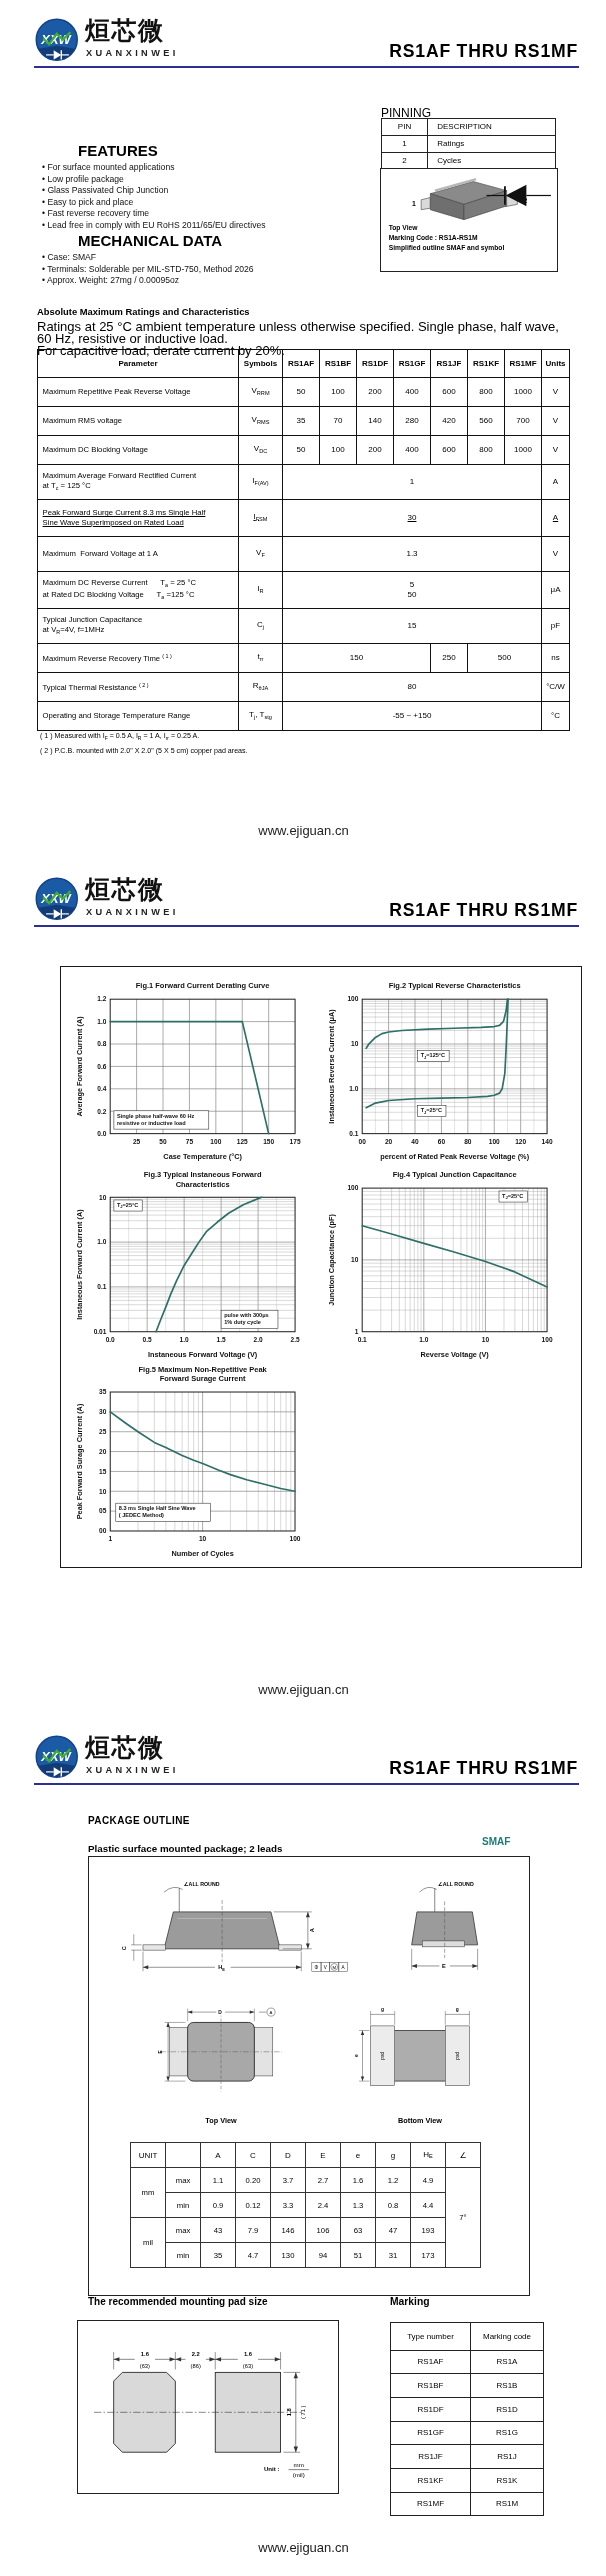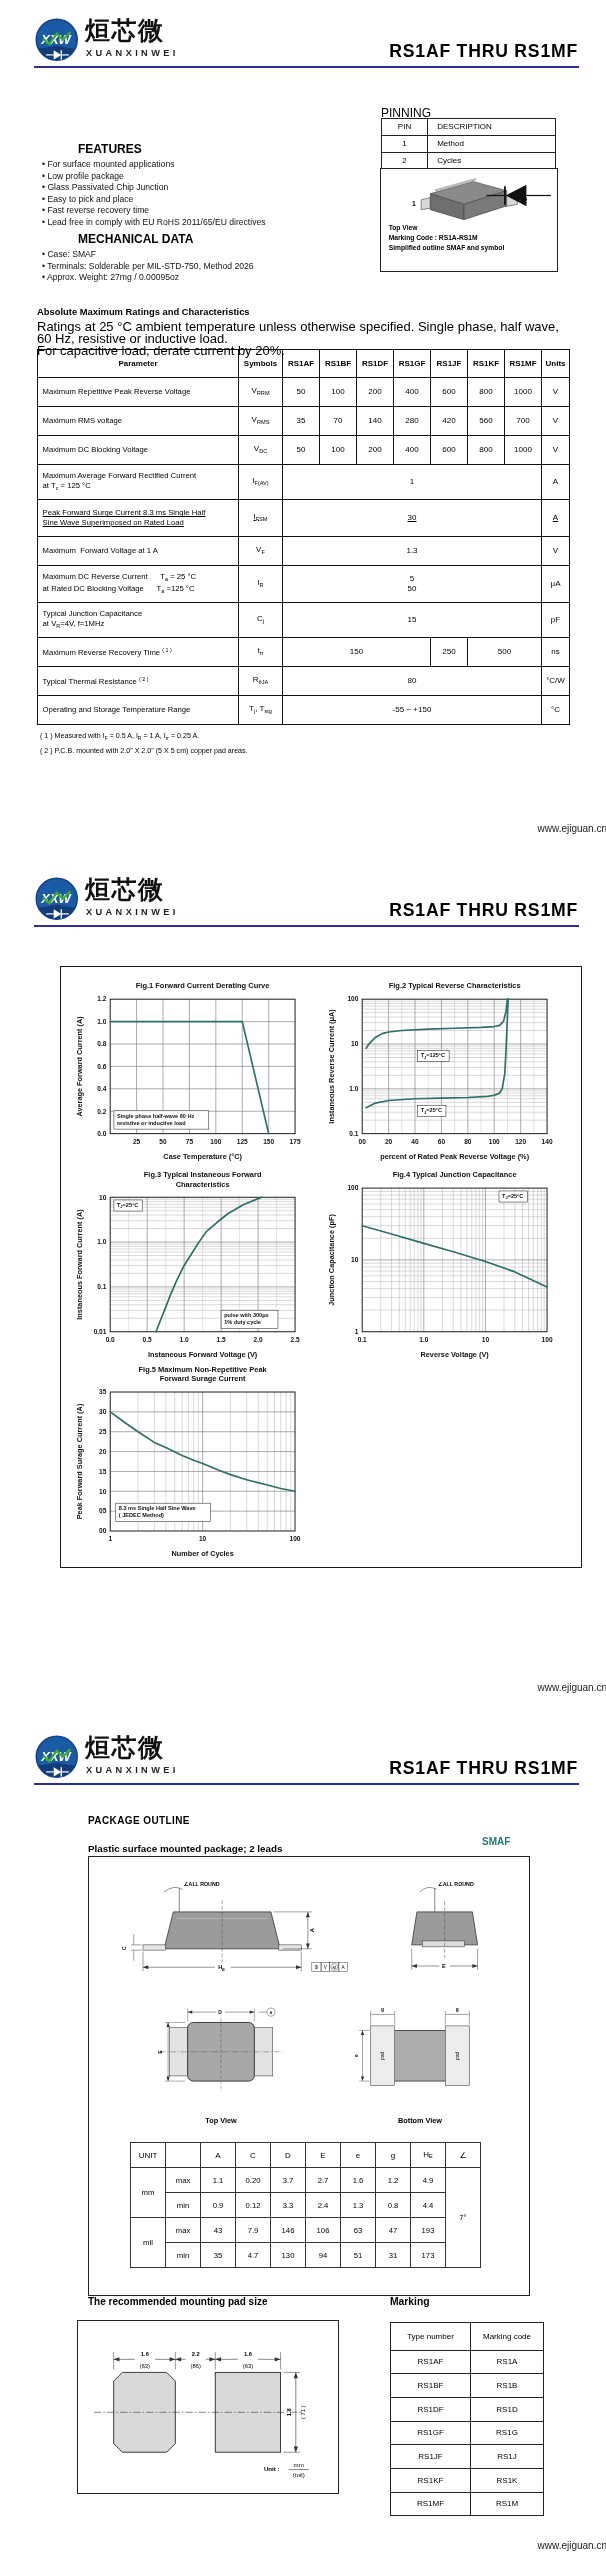--- a/index.html
+++ b/index.html
@@ -6,26 +6,26 @@
   body{width:607px;font-family:"Liberation Sans",sans-serif;color:#000;}
   .doc{position:relative;width:607px;height:2576px;background:#fff;overflow:hidden;}
   .page{position:absolute;left:0;width:607px;height:859px;background:#fff;}
   
   .logo{position:absolute;left:34px;top:13.8px;width:191px;height:57px;}
   .logo svg{position:absolute;left:0;top:1.5px;}
   .logo-cn{position:absolute;left:51px;top:0px;font-size:25px;font-weight:700;letter-spacing:1.5px;color:#111;}
   .logo-en{position:absolute;left:52px;top:34px;font-size:9.2px;font-weight:700;letter-spacing:3.4px;color:#222;}
   .h-title{position:absolute;right:29px;top:41px;font-size:17.6px;font-weight:700;letter-spacing:0.8px;}
   .h-rule{position:absolute;left:34px;right:27.6px;top:66px;height:2.3px;background:#2d2f92;}
-  .footer{position:absolute;left:0;width:100%;top:823px;text-align:right;font-size:10px;color:#222;}
+  .footer{position:absolute;left:0;width:100%;top:823px;text-align:center;font-size:13px;color:#222;}
   
   .intro{position:absolute;left:42px;top:77px;font-size:10px;font-weight:700;line-height:15px;}
   .features{position:absolute;left:42px;top:142px;width:276px;}
   .mech{position:absolute;left:42px;top:232px;width:306px;}
-  .blk-h{font-size:12px;font-weight:700;margin-bottom:3.1px;padding-left:36px;}
+  .blk-h{font-size:15px;font-weight:700;margin-bottom:3.1px;padding-left:36px;}
   .blist div{font-size:8.6px;line-height:11.5px;color:#111;}
   .pinning-h{position:absolute;left:381px;top:106px;font-size:12px;font-weight:400;}
   table{border-collapse:collapse;}
   .pinning{position:absolute;left:381px;top:118px;width:175px;border:1.5px solid #222;}
   .pinning td,.pinning th{border:0.8px solid #222;font-size:8px;height:13.8px;}
   .pinning .c0{width:43px;text-align:center;}
   .pinning .c1{text-align:left;padding-left:9.2px;font-weight:400;}
   .pinning th{font-weight:400;}
   .pkgbox{position:absolute;left:380px;top:168px;width:176px;height:102px;border:1.1px solid #222;}
   .pkgbox .lines{position:absolute;left:7.7px;top:54px;font-size:6.7px;font-weight:700;line-height:10px;}
@@ -108,21 +108,21 @@
 
     <div class="pinning-h">PINNING</div>
     <table class="pinning">
         <tbody id="pinning-body">
           <tr>
             <th class="c0">PIN</th>
             <th class="c1">DESCRIPTION</th>
           </tr>
           <tr>
             <td class="c0">1</td>
-            <td class="c1">Method</td>
+            <td class="c1">Ratings</td>
           </tr>
           <tr>
             <td class="c0">2</td>
             <td class="c1">Cycles</td>
           </tr>
         </tbody>
       </table>
 
     <div class="pkgbox">
       <svg width="171" height="51" viewBox="0 0 224 66" style="position:absolute;left:1.5px;top:3.1px">
@@ -220,21 +220,21 @@
             <td class="ctr">I<sub>F(AV)</sub></td>
             <td class="ctr" colspan="7">1</td>
             <td class="ctr">A</td>
           </tr>
           <tr style="height: 37px; text-decoration: underline;">
             <td class="param">Peak Forward Surge Current 8.3 ms Single Half<br>Sine Wave Superimposed on Rated Load</td>
             <td class="ctr">I<sub>FSM</sub></td>
             <td class="ctr" colspan="7">30</td>
             <td class="ctr">A</td>
           </tr>
-          <tr style="height: 29px;">
+          <tr style="height: 35px;">
             <td class="param">Maximum  Forward Voltage at 1 A</td>
             <td class="ctr">V<sub>F</sub></td>
             <td class="ctr" colspan="7">1.3</td>
             <td class="ctr">V</td>
           </tr>
           <tr style="height: 37px;">
             <td class="param">Maximum DC Reverse Current      T<sub>a</sub> = 25 °C<br>at Rated DC Blocking Voltage      T<sub>a</sub> =125 °C</td>
             <td class="ctr">I<sub>R</sub></td>
             <td class="ctr" colspan="7">5<br>50</td>
             <td class="ctr">μA</td>

